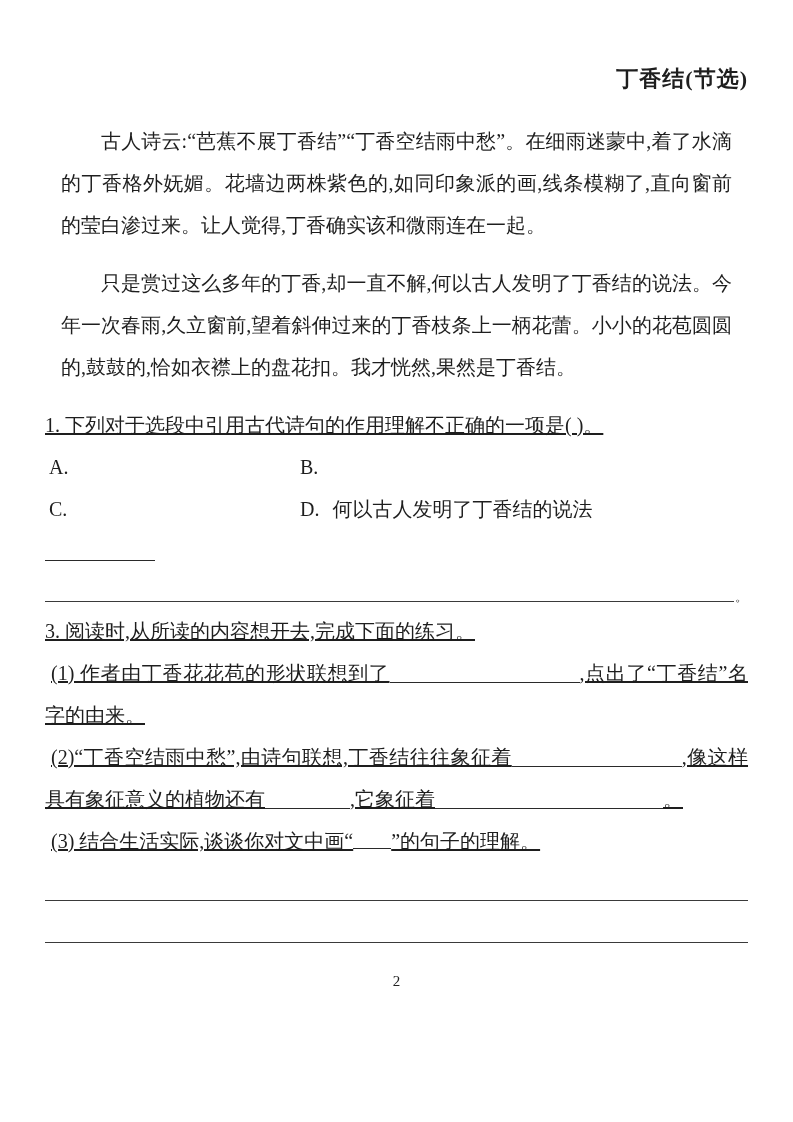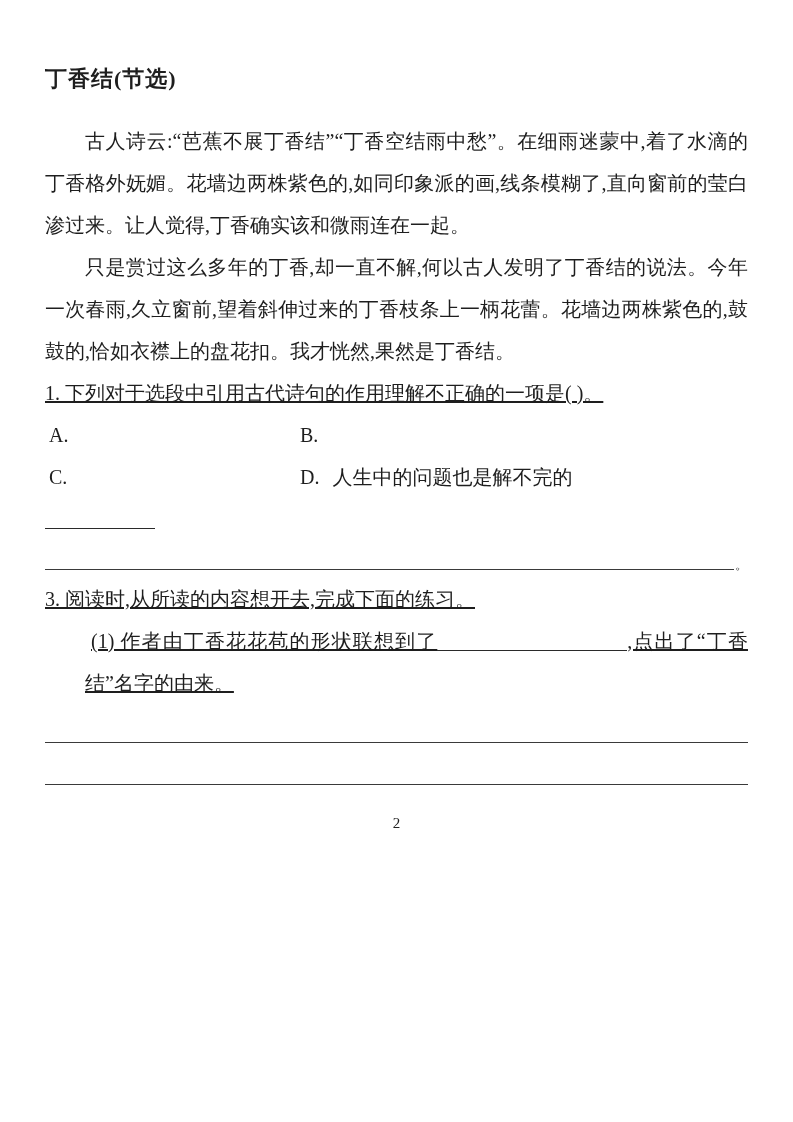--- a/index.html
+++ b/index.html
@@ -8,43 +8,43 @@
     width:793px;height:1122px;
     box-sizing:border-box;
     background:#ffffff;
     padding:64px 45px 0 45px;
     font-family:"Liberation Serif","DejaVu Serif",serif;
     color:#1e1e1e;
     font-size:20px;
   }
   .title{
     margin:0 0 26px 0;
-    text-align:left;
+    text-align:right;
     font-size:22px;
     font-weight:bold;
     line-height:30px;
     letter-spacing:1px;
   }
   .para{
-    margin:0;
+    margin:16px;
     text-indent:2em;
     text-align:justify;
     line-height:42px;
   }
   .u-sentence{
     text-decoration:underline;
     text-underline-offset:5px;
   }
   .q{
     margin:0;
     line-height:42px;
     text-align:justify;
     text-decoration:underline;
   }
-  .sub-q{ text-indent:6px;margin-left:40px; }
+  .sub-q{ text-indent:6px; }
   .options{
     display:grid;
     grid-template-columns:251px 1fr;
     line-height:42px;
     padding-left:4px;
   }
   .opt{ display:flex; }
   .opt-label{ margin-right:13px; }
   .blank{
     display:inline-block;
@@ -90,53 +90,55 @@
 </style>
 </head>
 <body>
 
 <div class="page">
 
   <h1 class="title">丁香结(节选)</h1>
 
   <p class="para">古人诗云:“芭蕉不展丁香结”“丁香空结雨中愁”。在细雨迷蒙中,着了水滴的丁香格外妩媚。花墙边两株紫色的,如同印象派的画,线条模糊了,直向窗前的莹白渗过来。让人觉得,丁香确实该和微雨连在一起。</p>
 
-  <p class="para">只是赏过这么多年的丁香,却一直不解,何以古人发明了丁香结的说法。今年一次春雨,久立窗前,望着斜伸过来的丁香枝条上一柄花蕾。花墙边两株紫色的,鼓鼓的,恰如衣襟上的盘花扣。我才恍然,果然是丁香结。</p>
+  <p class="para">只是赏过这么多年的丁香,却一直不解,何以古人发明了丁香结的说法。今年一次春雨,久立窗前,望着斜伸过来的丁香枝条上一柄花蕾。小小的花苞圆圆的,鼓鼓的,恰如衣襟上的盘花扣。我才恍然,果然是丁香结。</p>
 
 
   <p class="q">1. 下列对于选段中引用古代诗句的作用理解不正确的一项是(  )。</p>
 
   <div class="options">
     <div class="opt">
         <span class="opt-label">A.</span>
       </div>
     <div class="opt">
         <span class="opt-label">B.</span>
       </div>
     <div class="opt">
         <span class="opt-label">C.</span>
       </div>
     <div class="opt">
         <span class="opt-label">D.</span>
-        <span>人生中的问题也是解不完的</span>
+        <span>何以古人发明了丁香结的说法</span>
       </div>
   </div>
 
   <p class="q"><span class="blank bw110"></span></p>
 
   <div class="answer-line-row">
     <span class="fill-line"></span>
       <span class="tiny-period">。</span>
   </div>
 
   <p class="q q3-gap">3. 阅读时,从所读的内容想开去,完成下面的练习。</p>
 
   <p class="q sub-q"><span>(1) 作者由丁香花花苞的形状联想到了</span><span class="blank bw190"></span><span>,点出了“丁香结”名字的由来。</span></p>
 
+  <p class="q sub-q"><span>(2)“丁香空结雨中愁”,由诗句联想,丁香结往往象征着</span><span class="blank bw170"></span><span>,像这样具有象征意义的植物还有</span><span class="blank bw85"></span><span>,它象征着</span><span class="blank bw228"></span><span>。</span></p>
 
+  <p class="q sub-q"><span>(3) 结合生活实际,谈谈你对文中画“</span><span class="blank bw38"></span><span>”的句子的理解。</span></p>
 
   <div class="bottom-lines">
     <div class="answer-line"></div>
     <div class="answer-line"></div>
   </div>
 
   <div class="page-number">2</div>
 
 </div>
 

